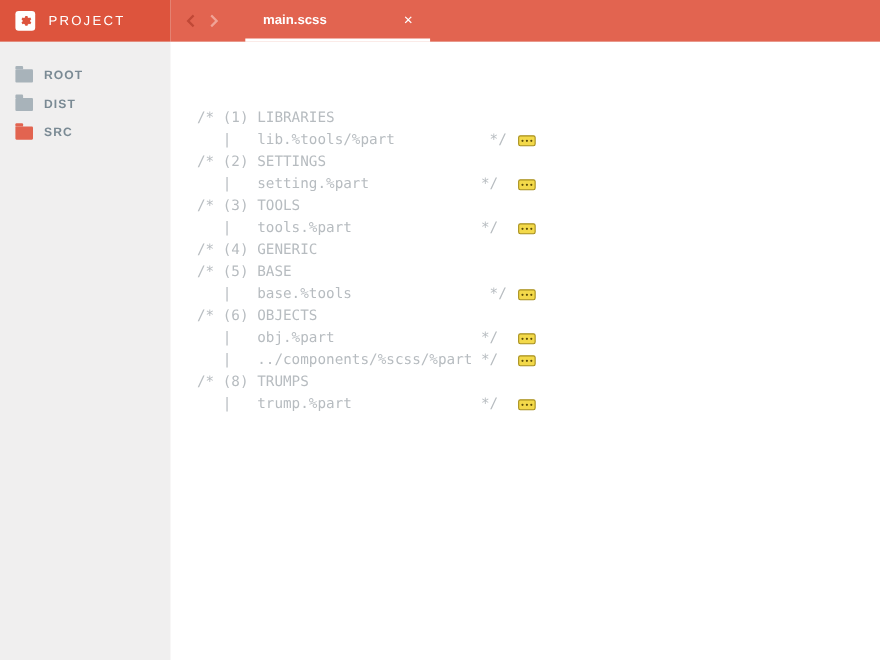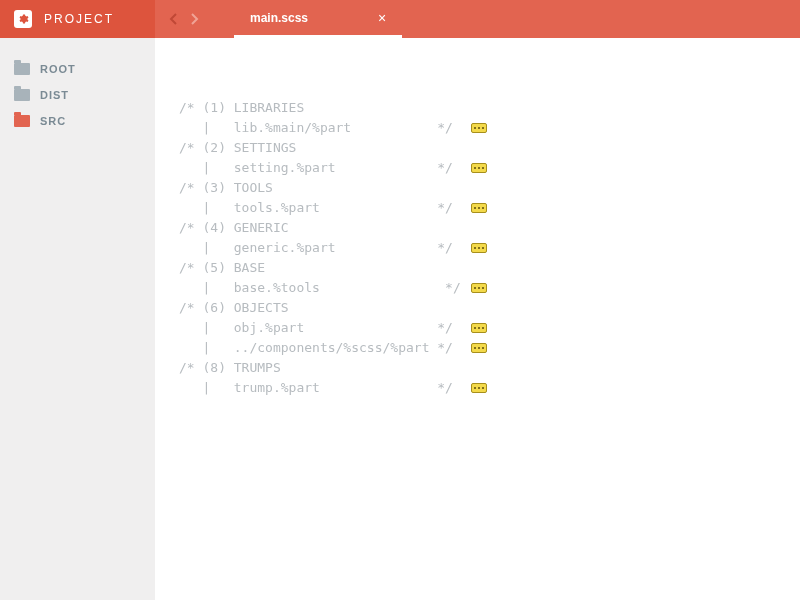--- a/index.html
+++ b/index.html
@@ -32,21 +32,20 @@
       font-size: 12px;
       font-weight: 400;
       letter-spacing: 2px;
     }
     .topbar-right {
       flex: 1;
       background: #e26450;
       display: flex;
       align-items: center;
       padding-left: 14px;
-      gap: 11px;
     }
     .nav-arrows { display: flex; gap: 10px; margin-right: 24px; }
     .nav-arrows svg { width: 10px; height: 12px; cursor: pointer; }
     .tab {
       height: 100%;
       display: flex;
       align-items: center;
       gap: 70px;
       padding: 0 16px;
       border-bottom: 3px solid #fff;
@@ -166,27 +165,26 @@
           <span>DIST</span>
         </div>
         <div class="tree-item">
           <div class="folder-icon red"></div>
           <span>SRC</span>
         </div>
       </div>
     <div class="editor">
       <div class="code" id="code-block">
           <div class="code-row"><span class="code-text">/* (1) LIBRARIES</span></div>
-          <div class="code-row"><span class="code-text">   |   lib.%main/%part           */</span><div class="saver"><span></span><span></span><span></span></div></div>
+          <div class="code-row"><span class="code-text">   |   lib.%tools/%part           */</span><div class="saver"><span></span><span></span><span></span></div></div>
           <div class="code-row"><span class="code-text">/* (2) SETTINGS</span></div>
           <div class="code-row"><span class="code-text">   |   setting.%part             */</span><div class="saver"><span></span><span></span><span></span></div></div>
           <div class="code-row"><span class="code-text">/* (3) TOOLS</span></div>
           <div class="code-row"><span class="code-text">   |   tools.%part               */</span><div class="saver"><span></span><span></span><span></span></div></div>
           <div class="code-row"><span class="code-text">/* (4) GENERIC</span></div>
-          <div class="code-row"><span class="code-text">   |   generic.%part             */</span><div class="saver"><span></span><span></span><span></span></div></div>
           <div class="code-row"><span class="code-text">/* (5) BASE</span></div>
           <div class="code-row"><span class="code-text">   |   base.%tools                */</span><div class="saver"><span></span><span></span><span></span></div></div>
           <div class="code-row"><span class="code-text">/* (6) OBJECTS</span></div>
           <div class="code-row"><span class="code-text">   |   obj.%part                 */</span><div class="saver"><span></span><span></span><span></span></div></div>
           <div class="code-row"><span class="code-text">   |   ../components/%scss/%part */</span><div class="saver"><span></span><span></span><span></span></div></div>
           <div class="code-row"><span class="code-text">/* (8) TRUMPS</span></div>
           <div class="code-row"><span class="code-text">   |   trump.%part               */</span><div class="saver"><span></span><span></span><span></span></div></div>
         </div>
     </div>
   </div>

